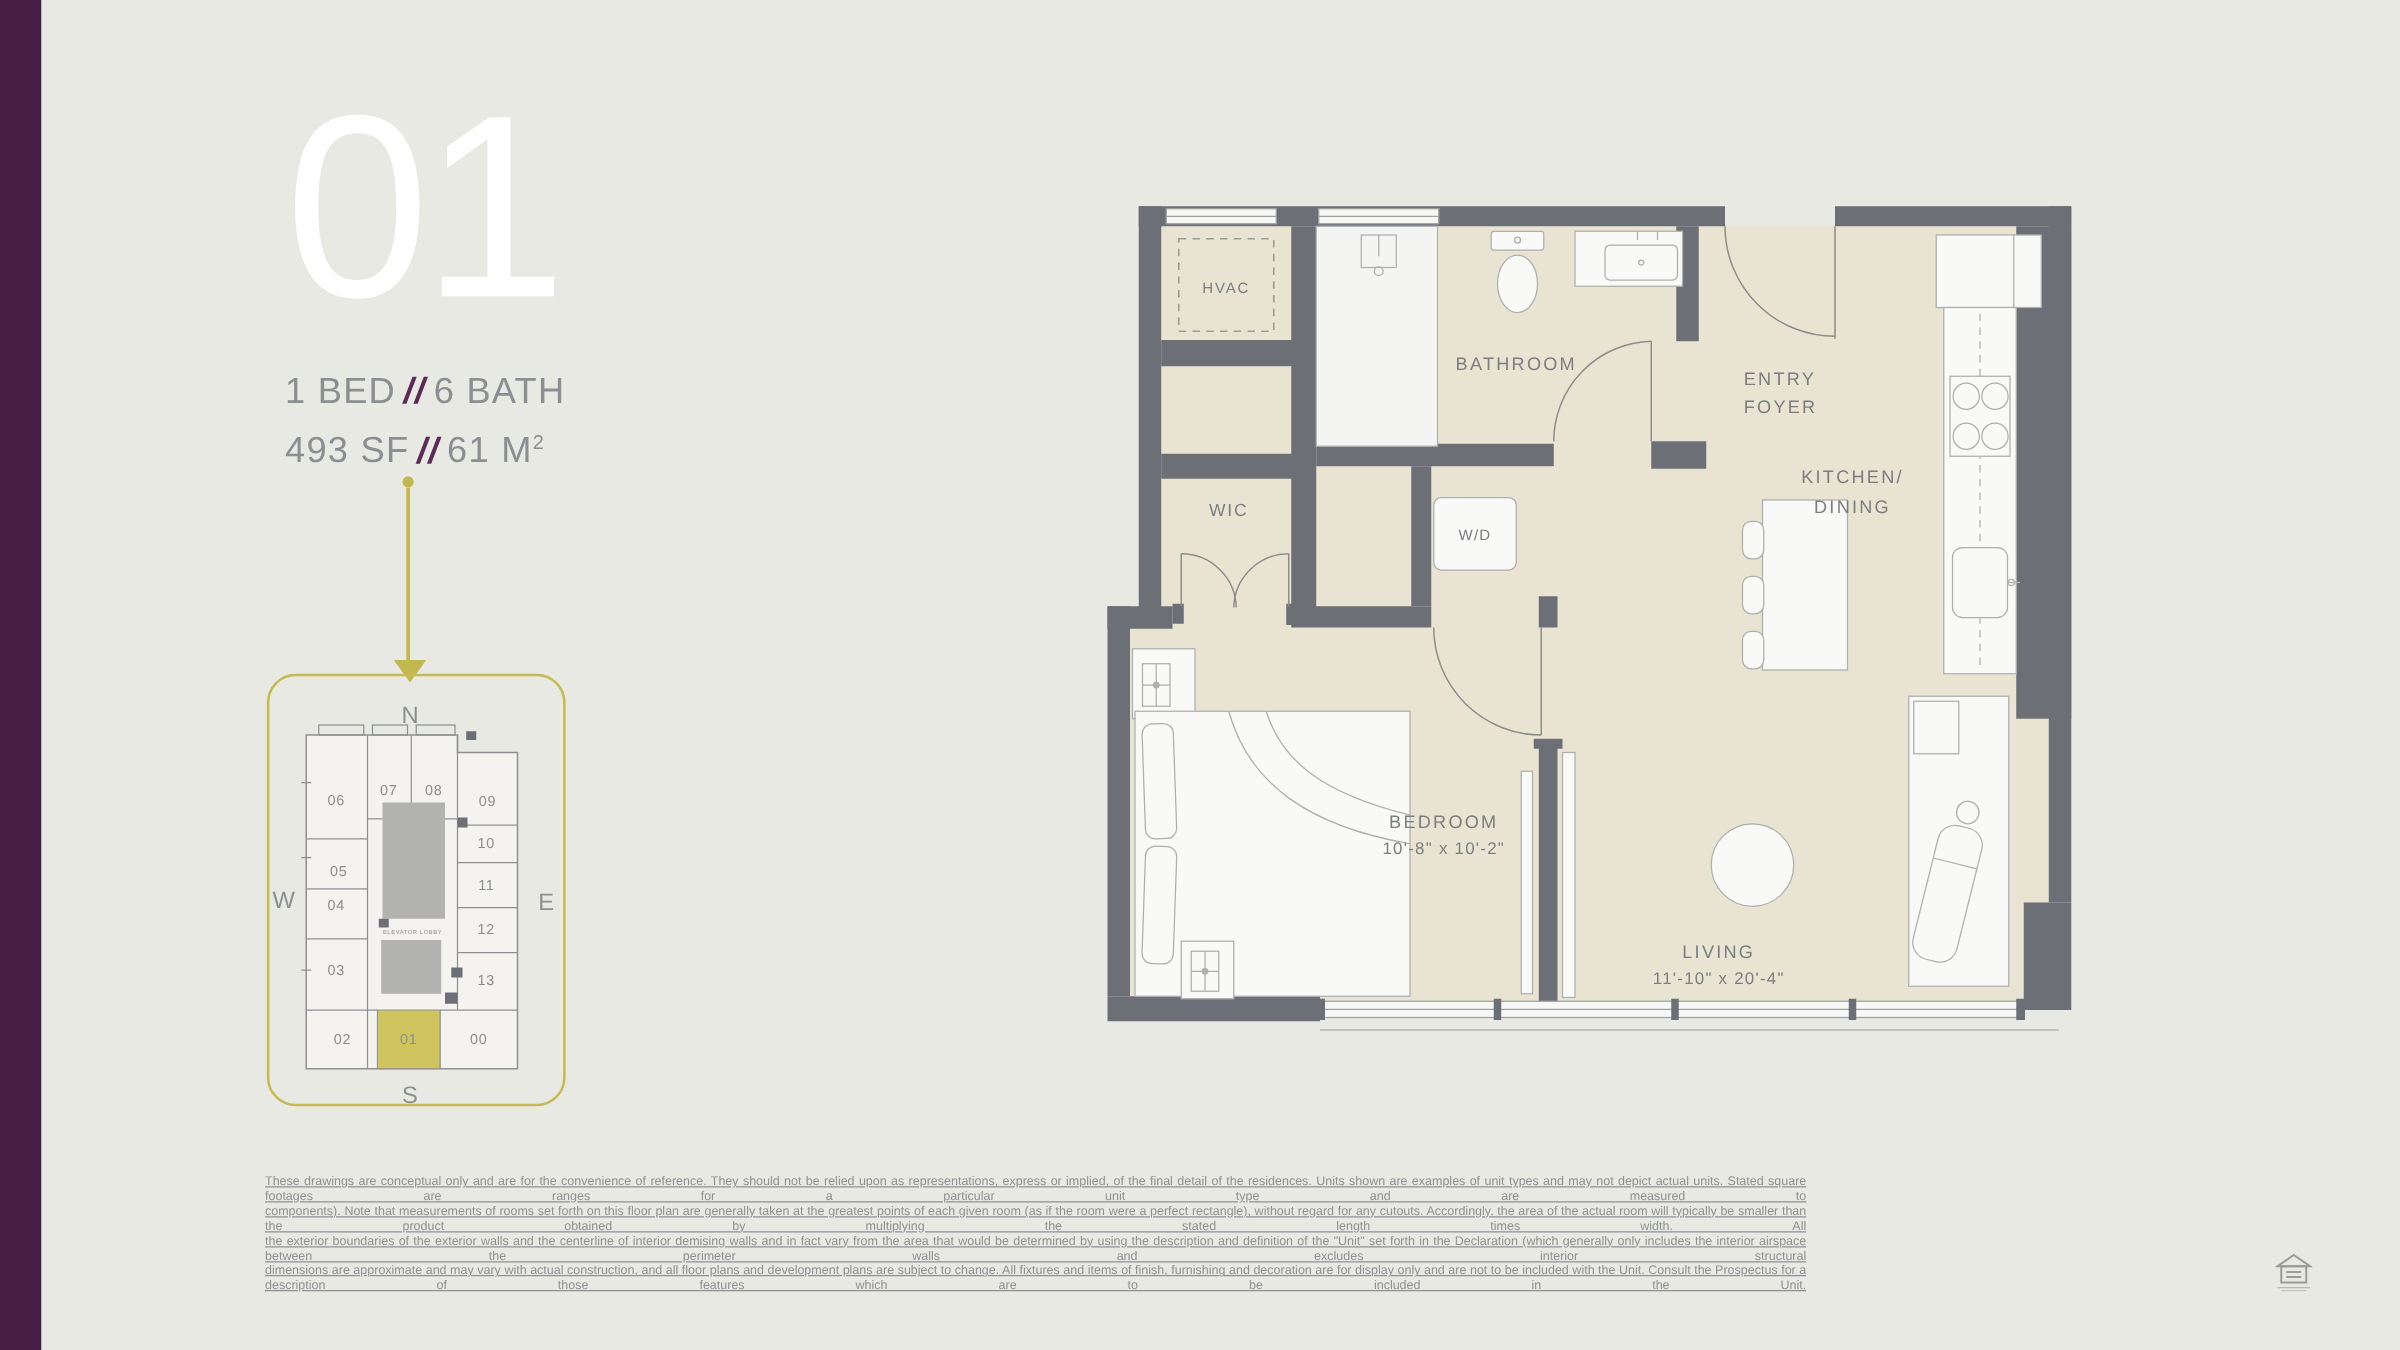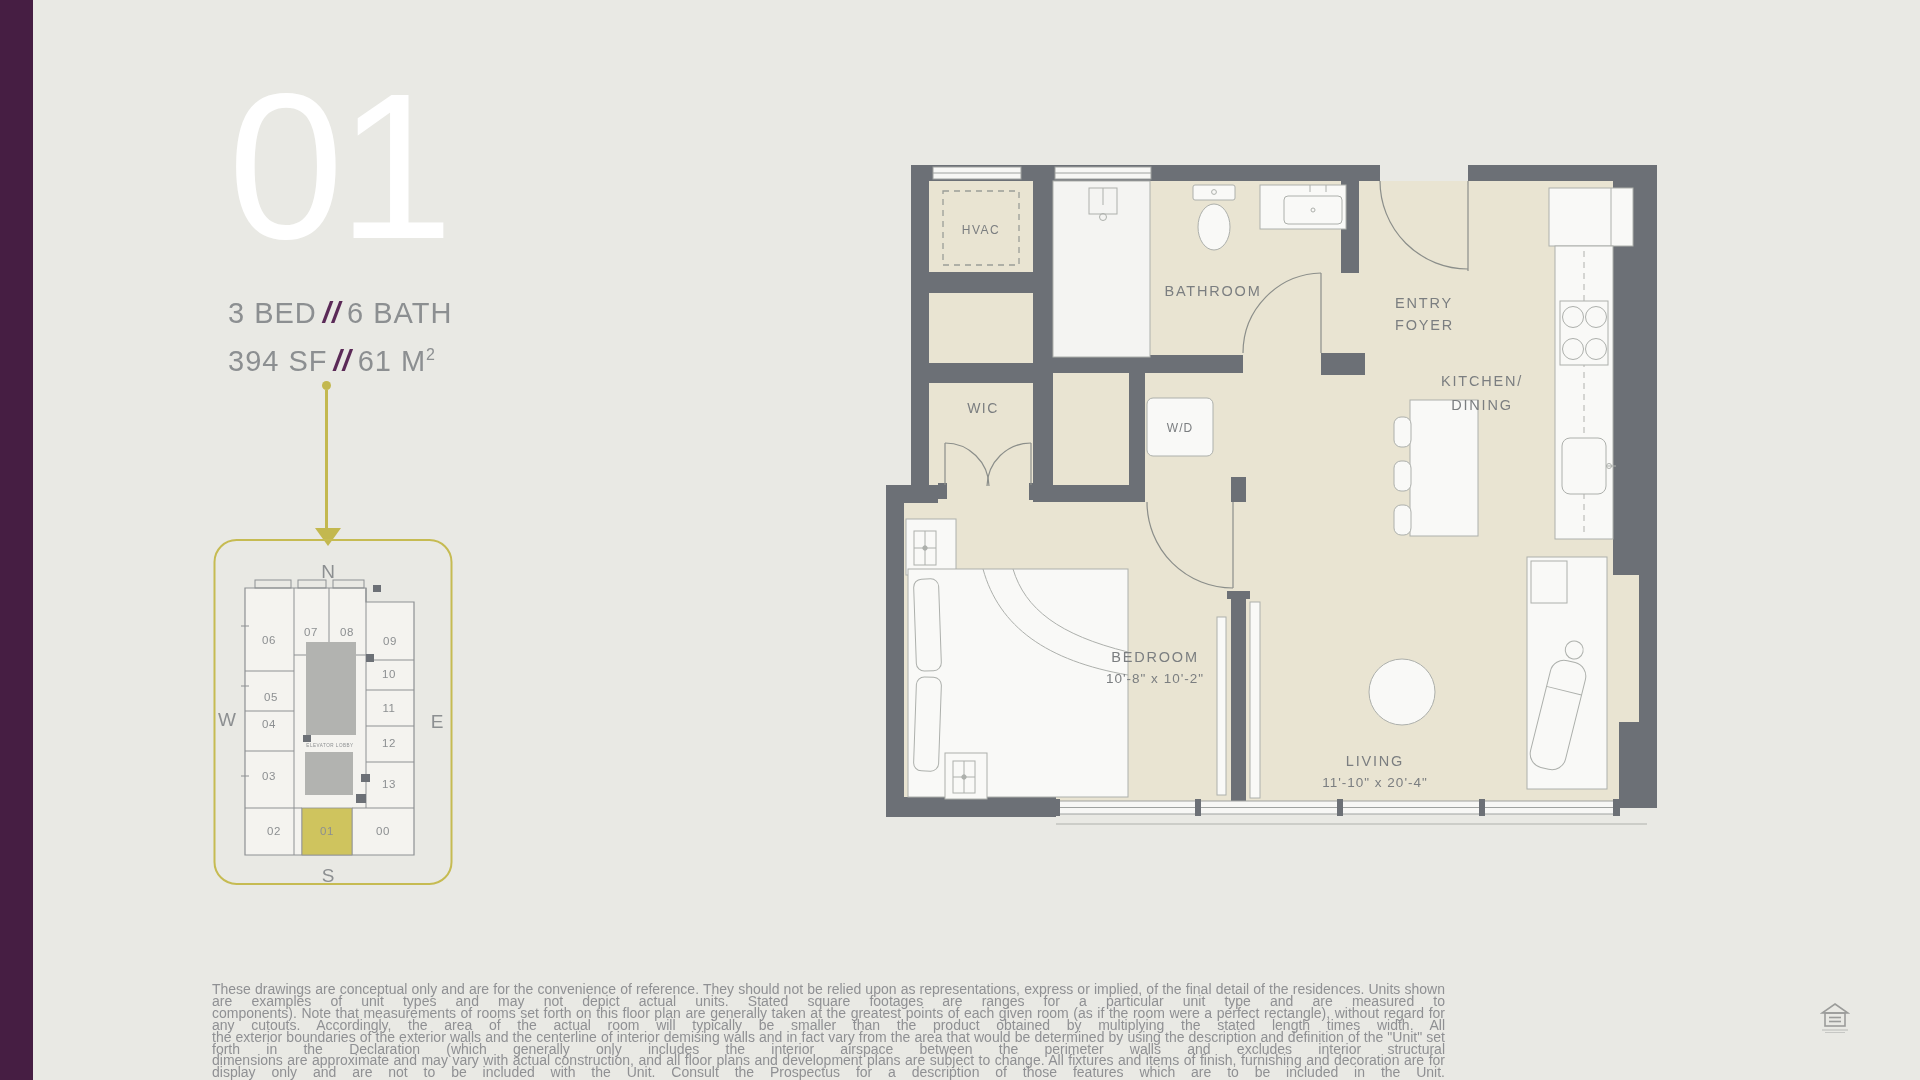--- a/index.html
+++ b/index.html
@@ -16,38 +16,38 @@
   }
   .spec-block{position:absolute;left:228px;top:292px;color:#8c8f91;}
   .spec-line{font-size:29px;letter-spacing:1px;line-height:42px;white-space:nowrap;}
   .spec-sep{color:#5b2a57;font-weight:bold;padding:0 6px;font-style:italic;}
   .spec-line sup{font-size:16px;}
   .leader-dot{position:absolute;left:322px;top:381px;width:9px;height:9px;border-radius:50%;background:#c3b84f;}
   .leader-line{position:absolute;left:325px;top:390px;width:2.5px;height:138px;background:#c3b84f;}
   .keyplan-wrap{position:absolute;left:211px;top:526px;}
   .floorplan-wrap{position:absolute;left:883px;top:155px;}
   .disclaimer{
-    position:absolute;left:212px;top:984px;width:1233px;
-    font-size:14px;line-height:11.9px;color:#8f9093;
-    text-align:justify;text-align-last:justify;
+    position:absolute;left:212px;top:940px;width:1233px;
+    font-size:10px;line-height:11.9px;color:#8f9093;
+    text-align:justify;text-align-last:justify;text-decoration:underline;
   }
   .disclaimer div{text-align:justify;text-align-last:justify;}
   .eho-logo{position:absolute;left:1820px;top:1002px;}
   svg text{font-family:"Liberation Sans",sans-serif;}
 </style>
 </head>
 <body>
 
 <div class="purple-bar"></div>
 
 <div class="unit-title">01</div>
 
 <div class="spec-block">
-  <div class="spec-line"><span>3 BED</span><span class="spec-sep">//</span><span>6 BATH</span></div>
-  <div class="spec-line"><span>394 SF</span><span class="spec-sep">//</span><span>61 M</span><sup>2</sup></div>
+  <div class="spec-line"><span>1 BED</span><span class="spec-sep">//</span><span>6 BATH</span></div>
+  <div class="spec-line"><span>493 SF</span><span class="spec-sep">//</span><span>61 M</span><sup>2</sup></div>
 </div>
 
 <div class="leader-dot"></div>
 <div class="leader-line"></div>
 
 <div class="keyplan-wrap">
 <svg width="244" height="362" viewBox="0 0 244 362">
   <polygon points="104,2 130,2 117,20" fill="#c3b84f"></polygon>
   <rect x="3.5" y="14" width="237" height="344" rx="22" fill="none" stroke="#c6bb52" stroke-width="2"></rect>
 

